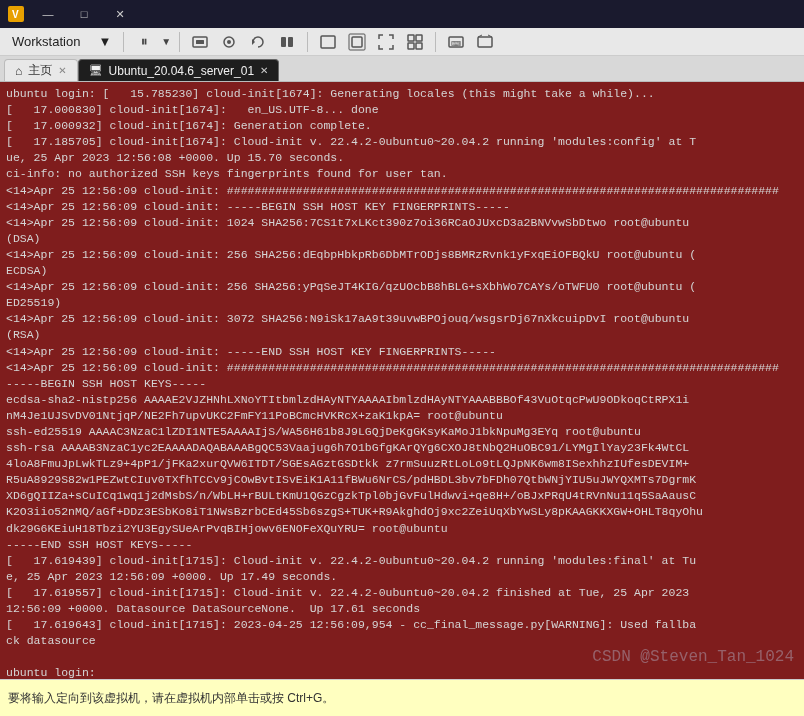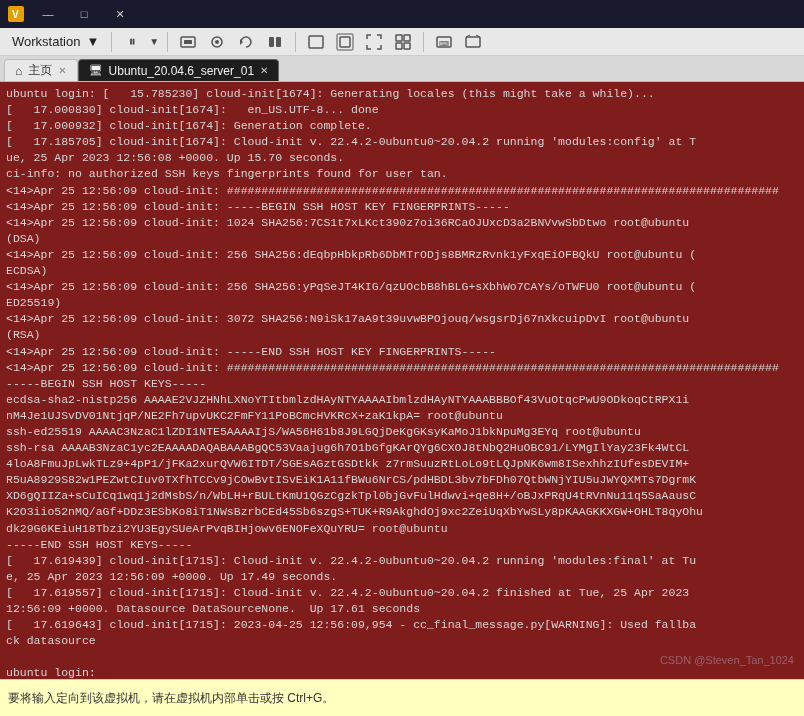--- a/index.html
+++ b/index.html
@@ -64,21 +64,21 @@
       padding: 0 4px;
       border-bottom: 1px solid #ccc;
       font-size: 13px;
     }
     .menu-item {
       padding: 3px 8px;
       cursor: pointer;
       border-radius: 3px;
       display: flex;
       align-items: center;
-      gap: 6px;
+      gap: 18px;
       color: #222;
     }
     .toolbar-btn {
       width: 28px;
       height: 24px;
       display: flex;
       align-items: center;
       justify-content: center;
       cursor: pointer;
       border-radius: 3px;
@@ -171,22 +171,22 @@
       position: absolute;
       bottom: 0;
       left: 0;
       right: 0;
     }
     .watermark {
       position: absolute;
       bottom: 28px;
       right: 10px;
       color: rgba(180,180,200,0.45);
-      font-size: 11px;
-      font-family: Liberation Sans, sans-serif;
+      font-size: 16px;
+      font-family: Liberation Mono, monospace;
       pointer-events: none;
       user-select: none;
     }
   </style>
 </head>
 <body>
 
 <div id="title-bar">
   <div class="app-icon">
     <svg width="14" height="14" viewBox="0 0 14 14" fill="none">

